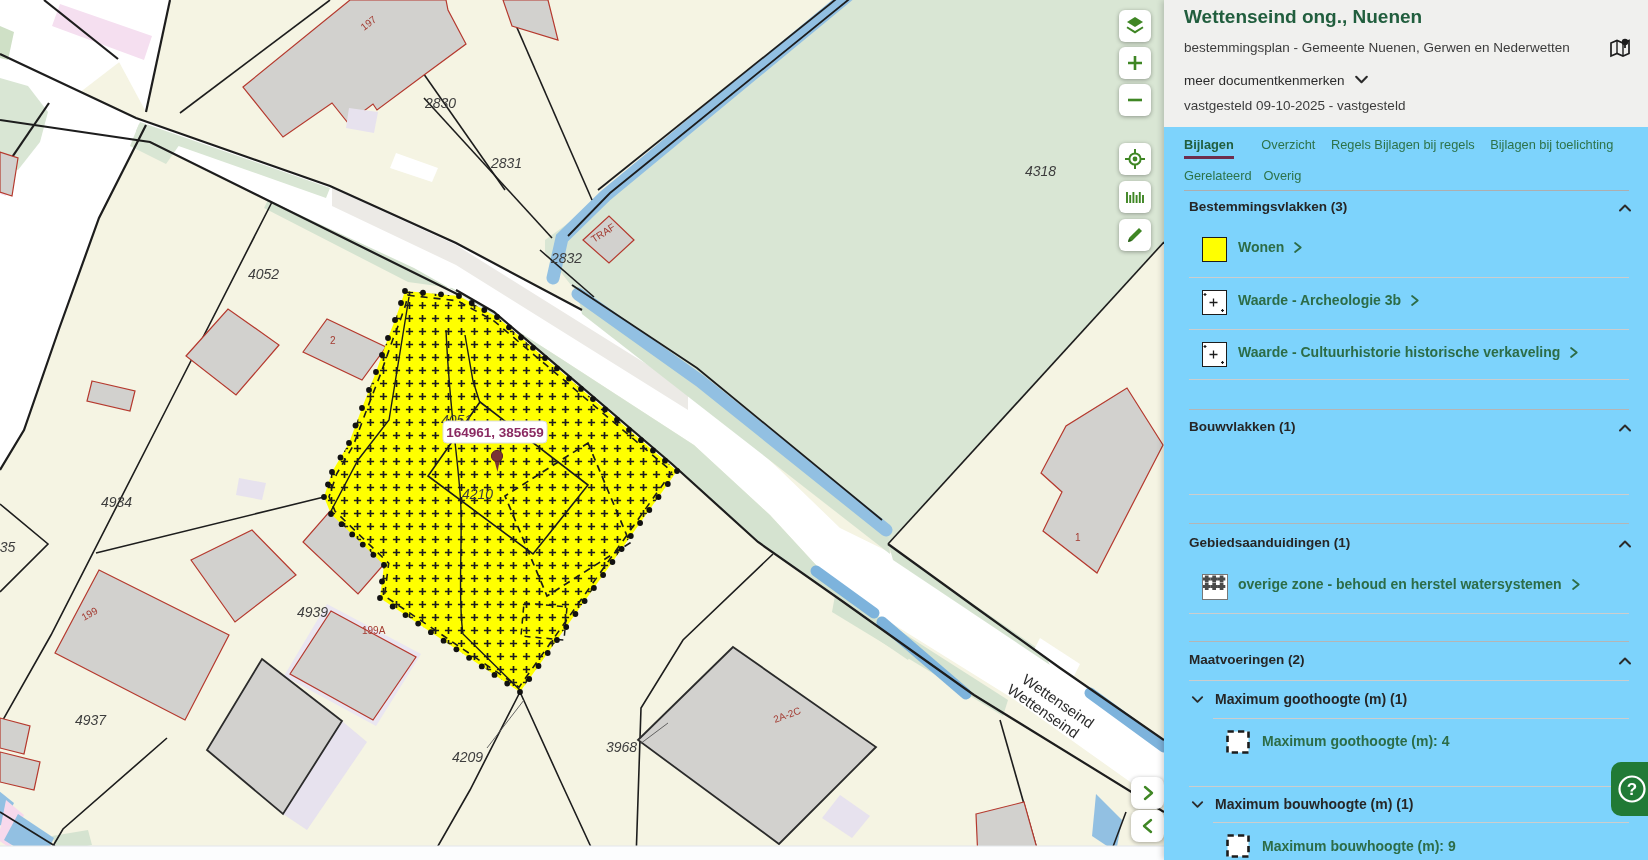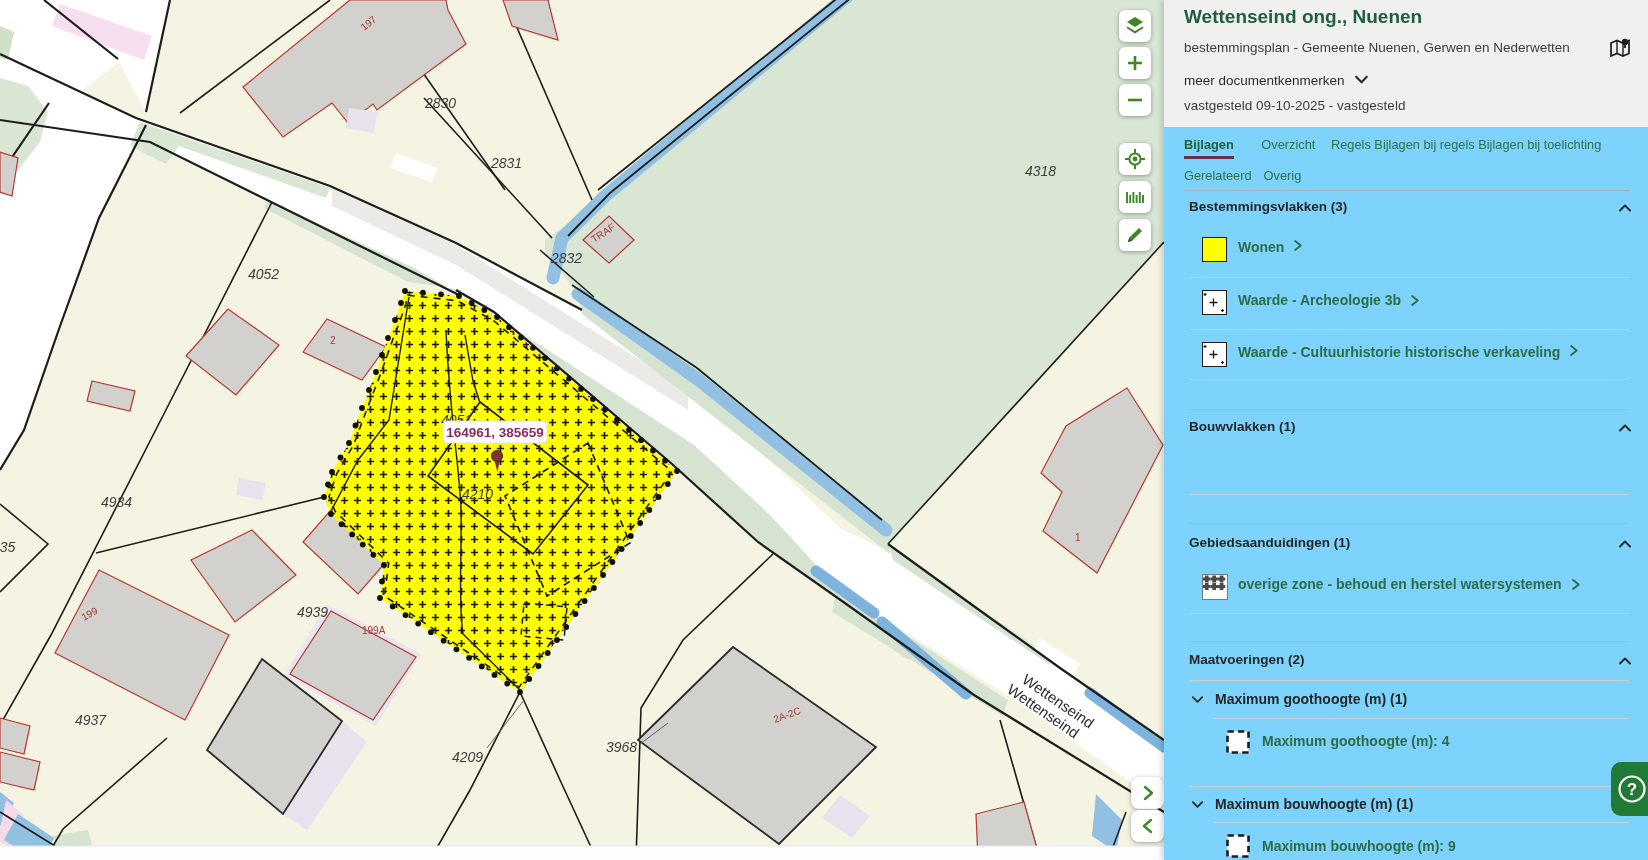--- a/index.html
+++ b/index.html
@@ -361,37 +361,37 @@
         <path d="M3 5.5 L8 10.5 L13 5.5" fill="none" stroke="#2b2b2b" stroke-width="2" stroke-linecap="round" stroke-linejoin="round"></path>
       </svg></div>
 
   <div style="position:absolute;left:20px;top:98px;font-size:13.5px;color:#3c3c3c">vastgesteld 09-10-2025 - vastgesteld</div>
 
   <div style="position:absolute;left:20px;top:137px;font-size:12.8px;color:#2d7249;white-space:nowrap">
     <span style="color:#215e3e;font-weight:bold;padding-bottom:4px;border-bottom:3px solid #6e2d4d">Bijlagen</span>
     <span style="margin-left:24px">Overzicht</span>
     <span style="margin-left:12px">Regels</span>
     <span style="">Bijlagen bij regels</span>
-    <span style="">Bijlagen bij toelichting</span>
+    <span style="margin-left:12px">Bijlagen bij toelichting</span>
   </div>
 
   <div style="position:absolute;left:20px;top:168px;font-size:12.8px;color:#2d7249">
     <span>Gerelateerd</span><span style="margin-left:12px">Overig</span>
   </div>
 
   <div style="position:absolute;left:20px;top:190px;width:445px;border-top:1px solid #aeaeae"></div>
 
   <div style="position:absolute;left:25px;top:199px;font-size:13.5px;font-weight:bold;color:#262626">Bestemmingsvlakken (3)</div>
   <div style="position:absolute;left:453px;top:200px"><svg width="16" height="16" viewBox="0 0 16 16">
         <path d="M3 10.5 L8 5.5 L13 10.5" fill="none" stroke="#2b2b2b" stroke-width="2" stroke-linecap="round" stroke-linejoin="round"></path>
       </svg></div>
 
   <div style="position:absolute;left:0;top:237px;width:484px;height:24px">
       <div style="position:absolute;left:38px;top:0;width:23px;height:23px;background:#ffff00;border:1.5px solid #1c1c1c"></div>
-    <span style="position:absolute;left:74px;top:2px;font-size:14px;font-weight:bold;color:#2d6c47;display:inline-flex;align-items:flex-start">Wonen<svg width="13" height="13" viewBox="0 0 16 16" style="margin-left:7px">
+    <span style="position:absolute;left:74px;top:2px;font-size:14px;font-weight:bold;color:#2d6c47;display:inline-flex;align-items:center">Wonen<svg width="13" height="13" viewBox="0 0 16 16" style="margin-left:7px">
           <path d="M5 2.5 L12 8 L5 13.5" fill="none" stroke="#2d6c47" stroke-width="2.2" stroke-linecap="round" stroke-linejoin="round"></path>
         </svg></span>
   </div>
   <div style="position:absolute;left:25px;top:277px;width:440px;border-top:1px solid #cdcdcd"></div>
 
   <div style="position:absolute;left:0;top:290px;width:484px;height:24px">
       <div style="position:absolute;left:38px;top:0;width:23px;height:23px;background:#fff;border:1.5px solid #1c1c1c"><svg width="23" height="23" viewBox="0 0 23 23">
           <path d="M11.5 7.5 V15.5 M7.5 11.5 H15.5" stroke="#1c1c1c" stroke-width="1.3" transform="translate(-1 0)"></path>
           <path d="M2 2 V5 M0.5 3.5 H3.5 M19.5 18 V21 M18 19.5 H21" stroke="#1c1c1c" stroke-width="1.2"></path>
         </svg></div>
@@ -399,21 +399,21 @@
           <path d="M5 2.5 L12 8 L5 13.5" fill="none" stroke="#2d6c47" stroke-width="2.2" stroke-linecap="round" stroke-linejoin="round"></path>
         </svg></span>
   </div>
   <div style="position:absolute;left:25px;top:329px;width:440px;border-top:1px solid #cdcdcd"></div>
 
   <div style="position:absolute;left:0;top:342px;width:484px;height:24px">
       <div style="position:absolute;left:38px;top:0;width:23px;height:23px;background:#fff;border:1.5px solid #1c1c1c"><svg width="23" height="23" viewBox="0 0 23 23">
           <path d="M11.5 7.5 V15.5 M7.5 11.5 H15.5" stroke="#1c1c1c" stroke-width="1.3" transform="translate(-1 0)"></path>
           <path d="M2 2 V5 M0.5 3.5 H3.5 M19.5 18 V21 M18 19.5 H21" stroke="#1c1c1c" stroke-width="1.2"></path>
         </svg></div>
-    <span style="position:absolute;left:74px;top:2px;font-size:14px;font-weight:bold;color:#2d6c47;display:inline-flex;white-space:nowrap">Waarde - Cultuurhistorie historische verkaveling<svg width="13" height="13" viewBox="0 0 16 16" style="margin-left:7px">
+    <span style="position:absolute;left:74px;top:2px;font-size:14px;font-weight:bold;color:#2d6c47;display:inline-flex;align-items:center;white-space:nowrap">Waarde - Cultuurhistorie historische verkaveling<svg width="13" height="13" viewBox="0 0 16 16" style="margin-left:7px">
           <path d="M5 2.5 L12 8 L5 13.5" fill="none" stroke="#2d6c47" stroke-width="2.2" stroke-linecap="round" stroke-linejoin="round"></path>
         </svg></span>
   </div>
   <div style="position:absolute;left:25px;top:379px;width:440px;border-top:1px solid #cdcdcd"></div>
   <div style="position:absolute;left:25px;top:409px;width:440px;border-top:1px solid #b5b5b5"></div>
 
   <div style="position:absolute;left:25px;top:419px;font-size:13.5px;font-weight:bold;color:#262626">Bouwvlakken (1)</div>
   <div style="position:absolute;left:453px;top:420px"><svg width="16" height="16" viewBox="0 0 16 16">
         <path d="M3 10.5 L8 5.5 L13 10.5" fill="none" stroke="#2b2b2b" stroke-width="2" stroke-linecap="round" stroke-linejoin="round"></path>
       </svg></div>

